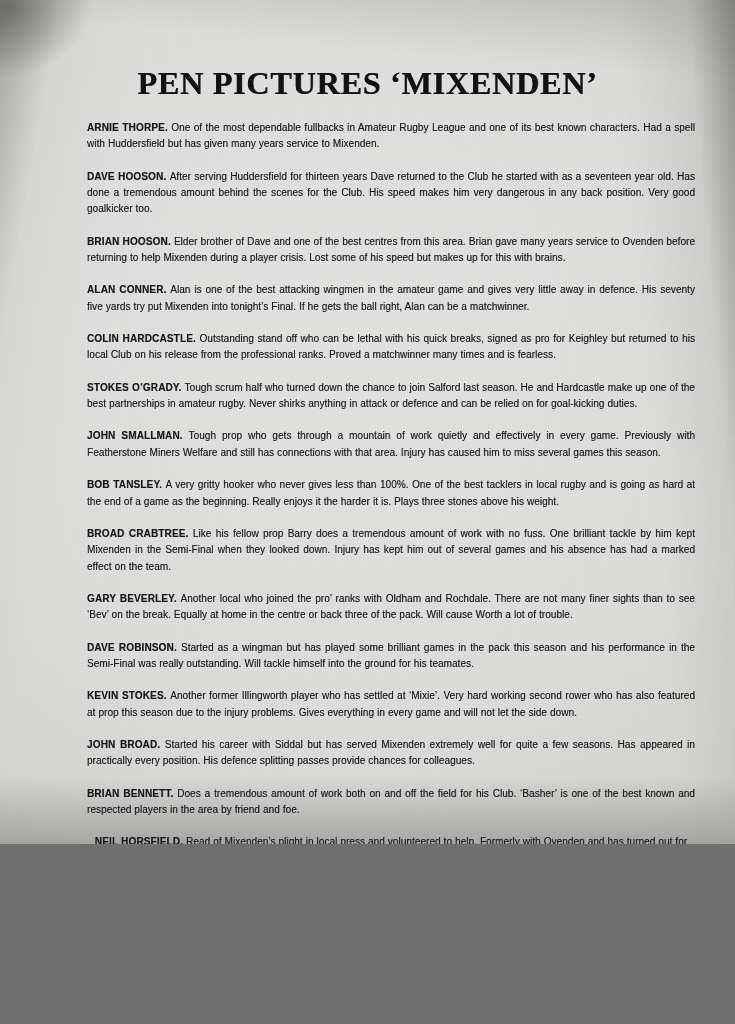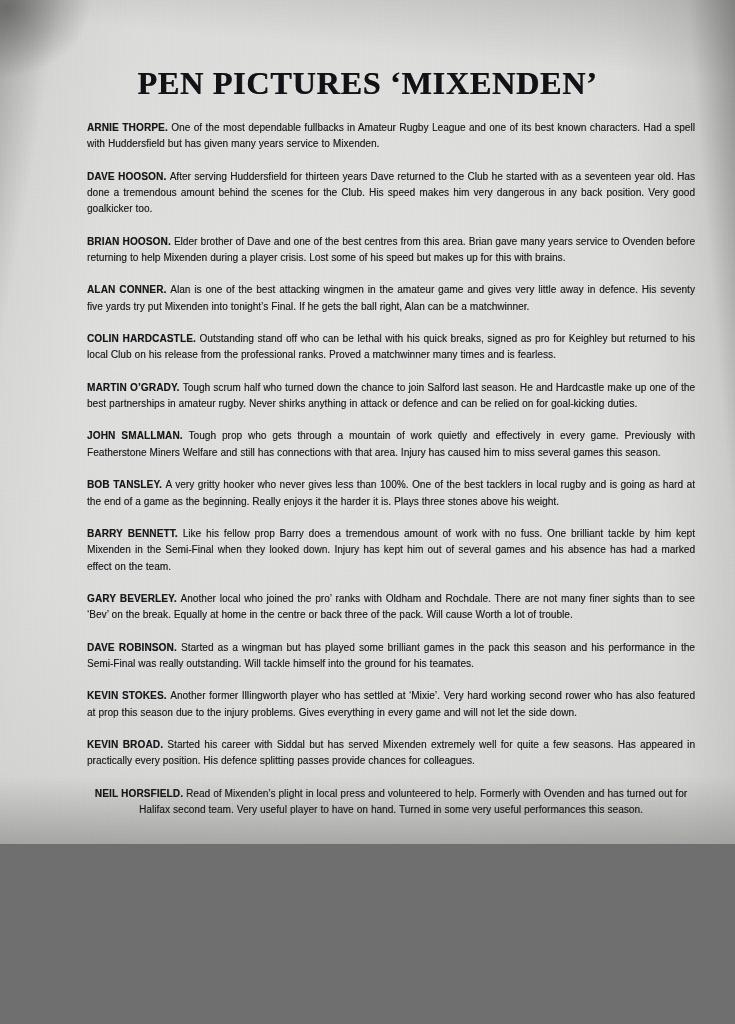--- a/index.html
+++ b/index.html
@@ -134,28 +134,29 @@
 
     <h1 class="page-title">PEN PICTURES ‘MIXENDEN’</h1>
 
     <div class="body-col">
 
     <p class="entry"><span class="nm">ARNIE THORPE.</span> <span class="tx">One of the most dependable fullbacks in Amateur Rugby League and one of its best known characters. Had a spell with Huddersfield but has given many years service to Mixenden.</span></p>
         <p class="entry"><span class="nm">DAVE HOOSON.</span> <span class="tx">After serving Huddersfield for thirteen years Dave returned to the Club he started with as a seventeen year old. Has done a tremendous amount behind the scenes for the Club. His speed makes him very dangerous in any back position. Very good goalkicker too.</span></p>
         <p class="entry"><span class="nm">BRIAN HOOSON.</span> <span class="tx">Elder brother of Dave and one of the best centres from this area. Brian gave many years service to Ovenden before returning to help Mixenden during a player crisis. Lost some of his speed but makes up for this with brains.</span></p>
         <p class="entry"><span class="nm">ALAN CONNER.</span> <span class="tx">Alan is one of the best attacking wingmen in the amateur game and gives very little away in defence. His seventy five yards try put Mixenden into tonight’s Final. If he gets the ball right, Alan can be a matchwinner.</span></p>
         <p class="entry"><span class="nm">COLIN HARDCASTLE.</span> <span class="tx">Outstanding stand off who can be lethal with his quick breaks, signed as pro for Keighley but returned to his local Club on his release from the professional ranks. Proved a matchwinner many times and is fearless.</span></p>
-        <p class="entry"><span class="nm">MARTIN O’GRADY.</span> <span class="tx">Tough scrum half who turned down the chance to join Salford last season. He and Hardcastle make up one of the best partnerships in amateur rugby. Never shirks anything in attack or defence and can be relied on for goal-kicking duties.</span></p>
+        <p class="entry"><span class="nm">STOKES O’GRADY.</span> <span class="tx">Tough scrum half who turned down the chance to join Salford last season. He and Hardcastle make up one of the best partnerships in amateur rugby. Never shirks anything in attack or defence and can be relied on for goal-kicking duties.</span></p>
         <p class="entry"><span class="nm">JOHN SMALLMAN.</span> <span class="tx">Tough prop who gets through a mountain of work quietly and effectively in every game. Previously with Featherstone Miners Welfare and still has connections with that area. Injury has caused him to miss several games this season.</span></p>
         <p class="entry"><span class="nm">BOB TANSLEY.</span> <span class="tx">A very gritty hooker who never gives less than 100%. One of the best tacklers in local rugby and is going as hard at the end of a game as the beginning. Really enjoys it the harder it is. Plays three stones above his weight.</span></p>
-        <p class="entry"><span class="nm">BARRY BENNETT.</span> <span class="tx">Like his fellow prop Barry does a tremendous amount of work with no fuss. One brilliant tackle by him kept Mixenden in the Semi-Final when they looked down. Injury has kept him out of several games and his absence has had a marked effect on the team.</span></p>
+        <p class="entry"><span class="nm">BROAD CRABTREE.</span> <span class="tx">Like his fellow prop Barry does a tremendous amount of work with no fuss. One brilliant tackle by him kept Mixenden in the Semi-Final when they looked down. Injury has kept him out of several games and his absence has had a marked effect on the team.</span></p>
         <p class="entry"><span class="nm">GARY BEVERLEY.</span> <span class="tx">Another local who joined the pro’ ranks with Oldham and Rochdale. There are not many finer sights than to see ‘Bev’ on the break. Equally at home in the centre or back three of the pack. Will cause Worth a lot of trouble.</span></p>
         <p class="entry"><span class="nm">DAVE ROBINSON.</span> <span class="tx">Started as a wingman but has played some brilliant games in the pack this season and his performance in the Semi-Final was really outstanding. Will tackle himself into the ground for his teamates.</span></p>
         <p class="entry"><span class="nm">KEVIN STOKES.</span> <span class="tx">Another former Illingworth player who has settled at ‘Mixie’. Very hard working second rower who has also featured at prop this season due to the injury problems. Gives everything in every game and will not let the side down.</span></p>
-        <p class="entry"><span class="nm">KEVIN BROAD.</span> <span class="tx">Started his career with Siddal but has served Mixenden extremely well for quite a few seasons. Has appeared in practically every position. His defence splitting passes provide chances for colleagues.</span></p>
+        <p class="entry"><span class="nm">JOHN BROAD.</span> <span class="tx">Started his career with Siddal but has served Mixenden extremely well for quite a few seasons. Has appeared in practically every position. His defence splitting passes provide chances for colleagues.</span></p>
+        <p class="entry"><span class="nm">BRIAN BENNETT.</span> <span class="tx">Does a tremendous amount of work both on and off the field for his Club. ‘Basher’ is one of the best known and respected players in the area by friend and foe.</span></p>
         <p class="entry"><span class="nm">NEIL HORSFIELD.</span> <span class="tx">Read of Mixenden’s plight in local press and volunteered to help. Formerly with Ovenden and has turned out for Halifax second team. Very useful player to have on hand. Turned in some very useful performances this season.</span></p>
       </div>
 
     <div class="signature">BRIAN MARTIN.</div>
 
     <div class="folio">8</div>
   </div>
 </div>
 
 </body></html>

